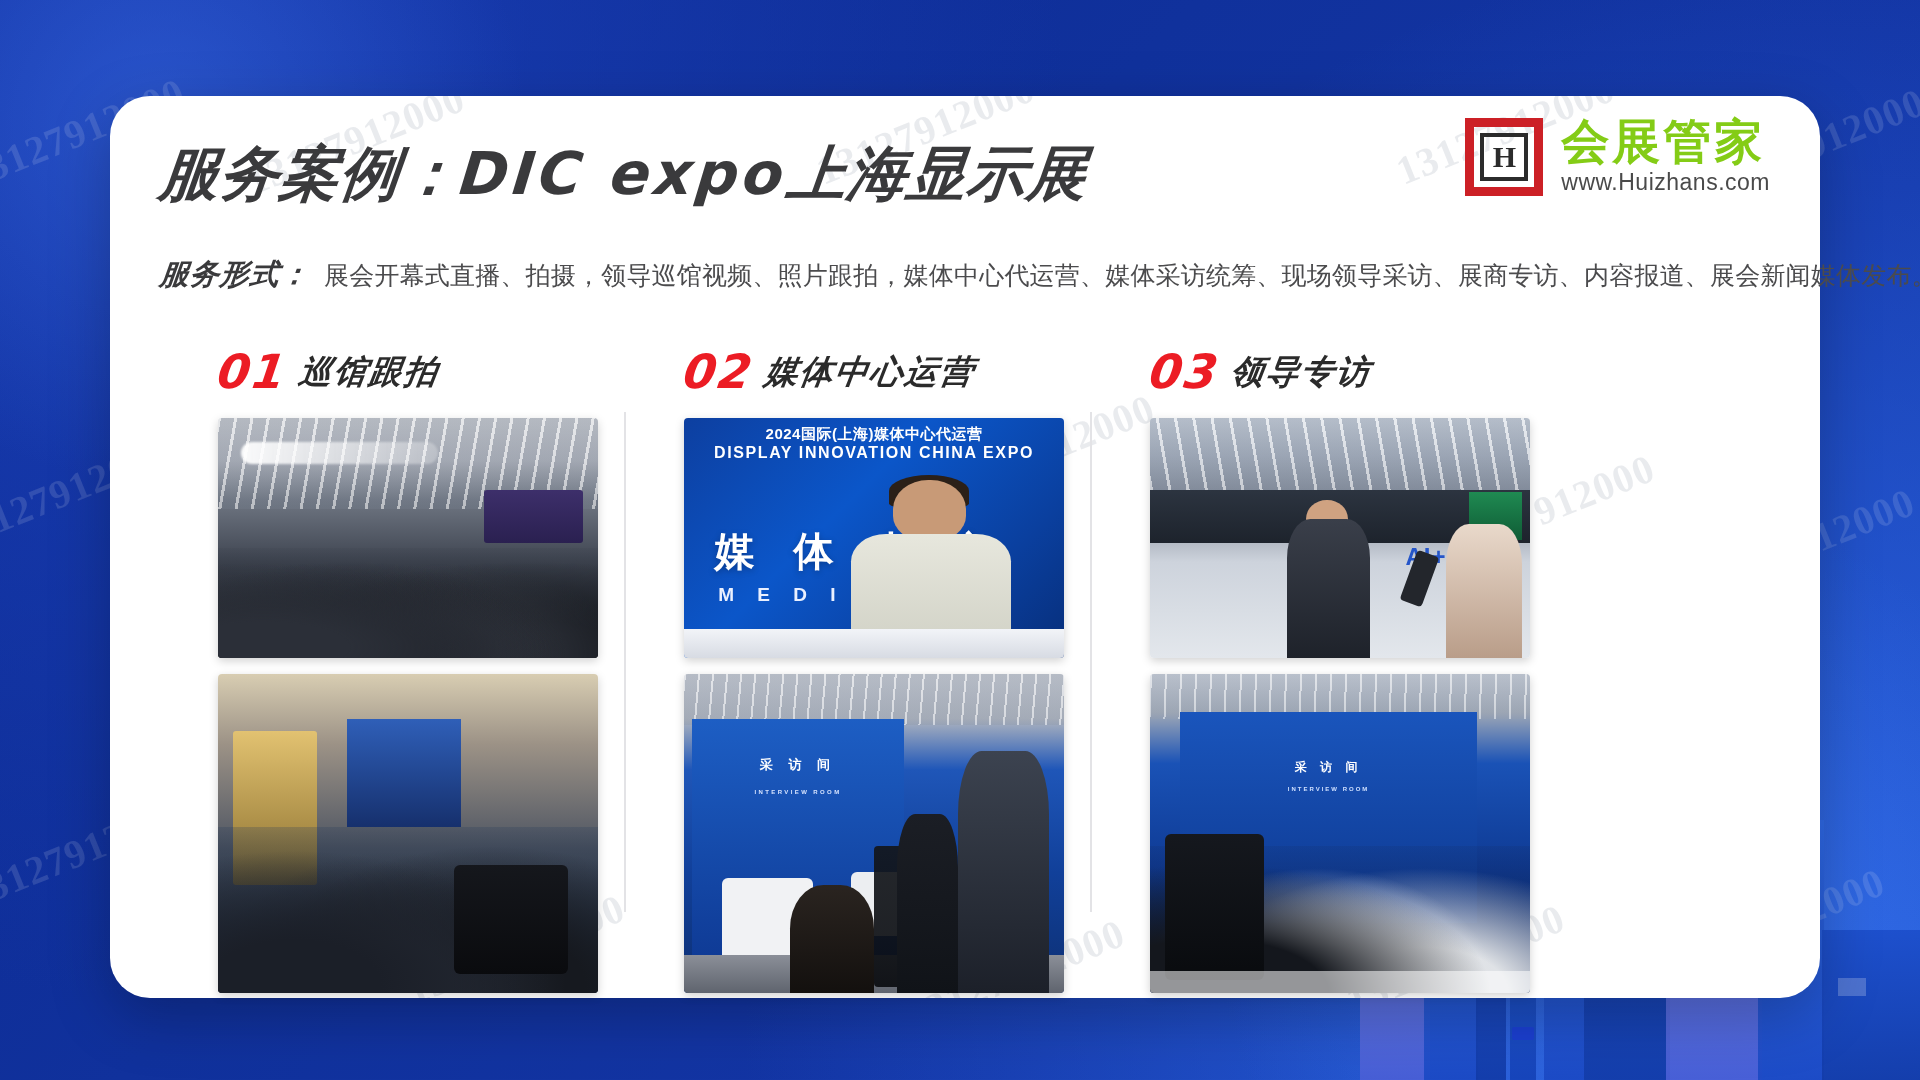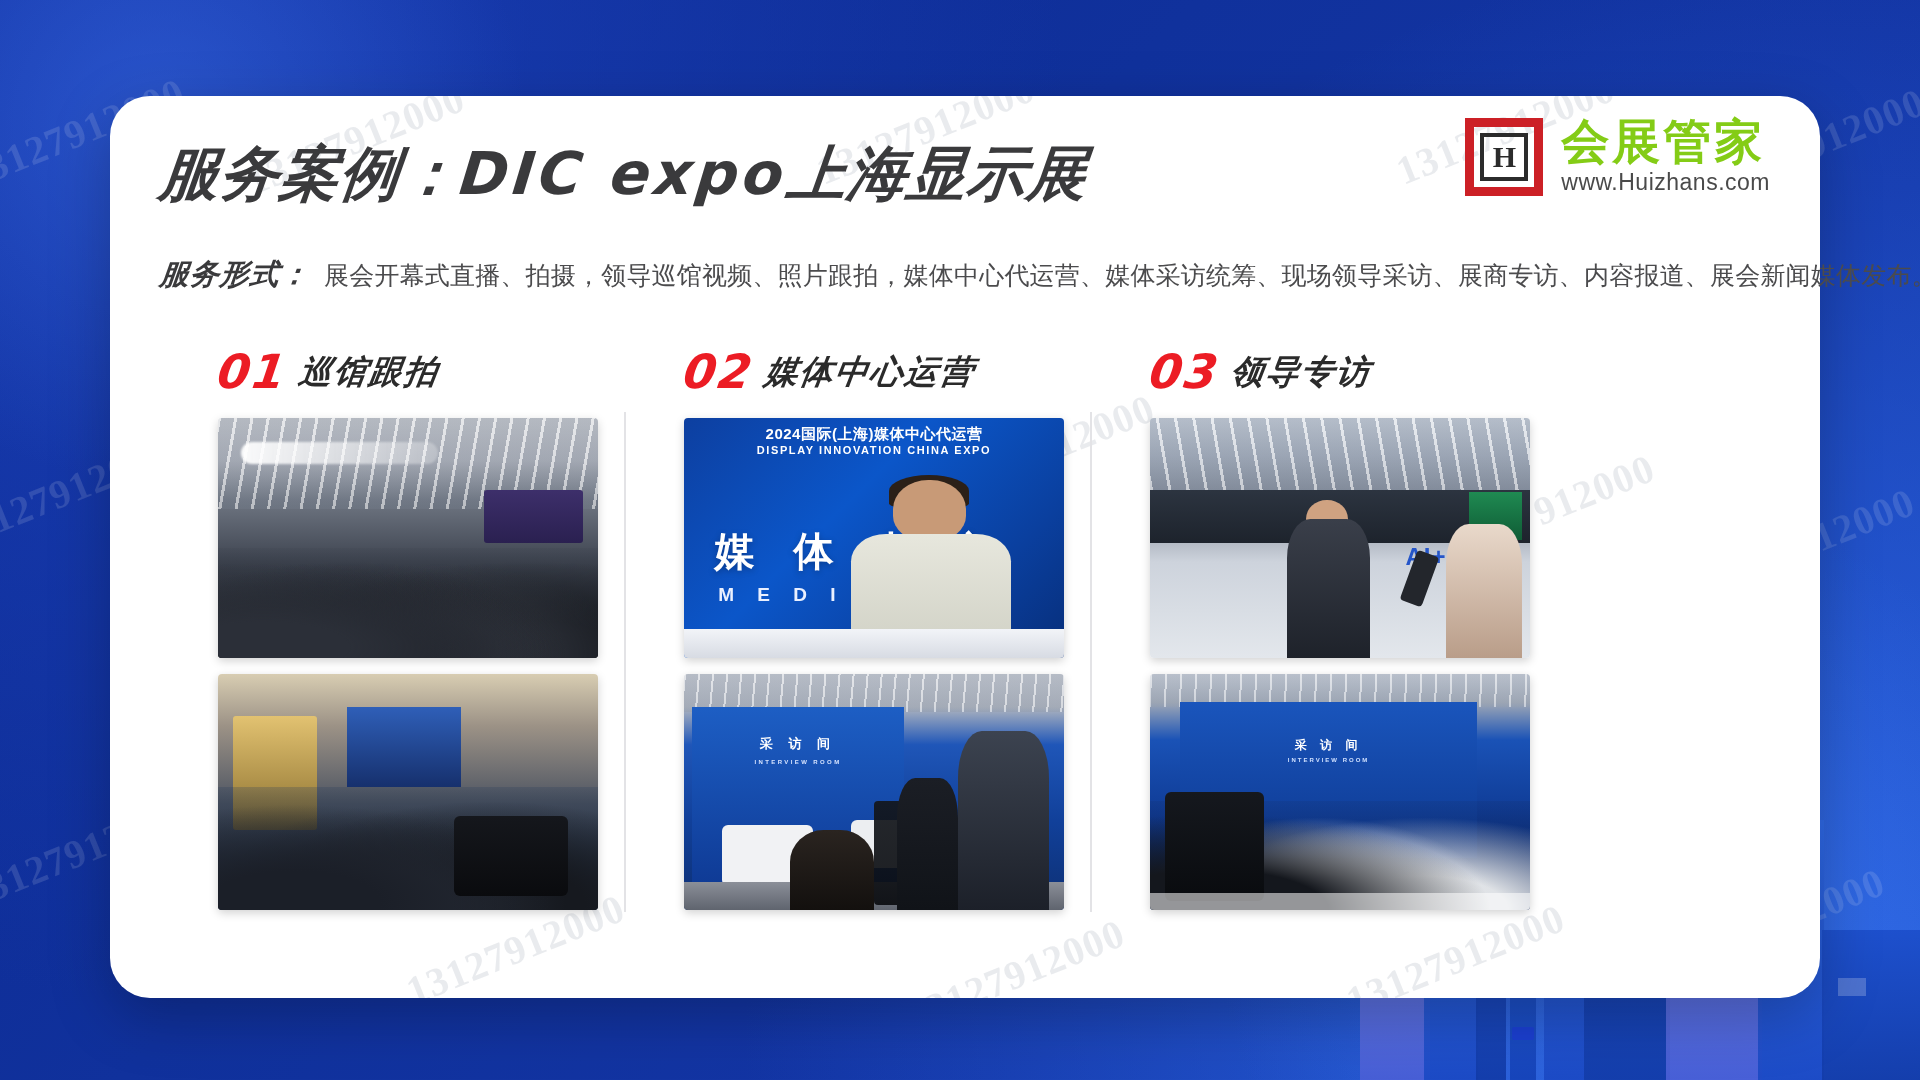--- a/index.html
+++ b/index.html
@@ -104,21 +104,21 @@
   .sec-name{
     font-size:33px; font-weight:900; color:#2b2b2b; font-style:italic;
     transform:skewX(-8deg); letter-spacing:2px; line-height:1;
     font-family:"DejaVu Sans","Liberation Sans",sans-serif;
   }
   .photos{ padding-left:58px; display:flex; flex-direction:column; gap:16px; margin-top:16px;}
   .photo{
     width:380px; height:240px; border-radius:4px; overflow:hidden; position:relative;
     box-shadow:0 3px 10px rgba(0,0,0,.18);
   }
-  .photo.tall{ height:236px; }
+  .photo.tall{ height:319px; }
 
   
   .ph-expo{
     background:
       linear-gradient(180deg,#c9ccd2 0%,#b0b4bd 18%,#6f7682 34%,#3b414d 62%,#24282f 100%);
   }
   .ph-expo .ceiling{
     position:absolute;left:0;top:0;width:100%;height:38%;
     background:repeating-linear-gradient(100deg,rgba(255,255,255,.55) 0 3px,rgba(120,130,145,.25) 3px 16px);
   }
@@ -165,21 +165,21 @@
     background:linear-gradient(180deg,#15171c,#0a0b0e); border-radius:6px;
   }
 
   .ph-media{
     background:linear-gradient(135deg,#0d3fa0 0%,#0b56c9 40%,#0a3f9e 75%,#072e7a 100%);
   }
   .ph-media .banner{
     position:absolute; left:0; top:3%; width:100%; text-align:center; color:#fff;
   }
   .ph-media .banner .l1{ font-size:15px; font-weight:900; letter-spacing:.5px; white-space:nowrap;}
-  .ph-media .banner .l2{ font-size:11px; font-weight:700; letter-spacing:1.6px; white-space:nowrap;text-align:center;}
+  .ph-media .banner .l2{ font-size:16px; font-weight:700; letter-spacing:1.6px; white-space:nowrap;text-align:center;}
   .ph-media .bigcn{
     position:absolute; left:8%; top:44%; color:#fff; font-size:40px; font-weight:700;
     letter-spacing:14px; text-shadow:0 2px 6px rgba(0,0,0,.25);
   }
   .ph-media .bigen{
     position:absolute; left:9%; top:69%; color:#eaf0ff; font-size:19px; font-weight:700;
     letter-spacing:9px;
   }
   .ph-media .person{
     position:absolute; left:44%; top:26%; width:42%; height:74%;

